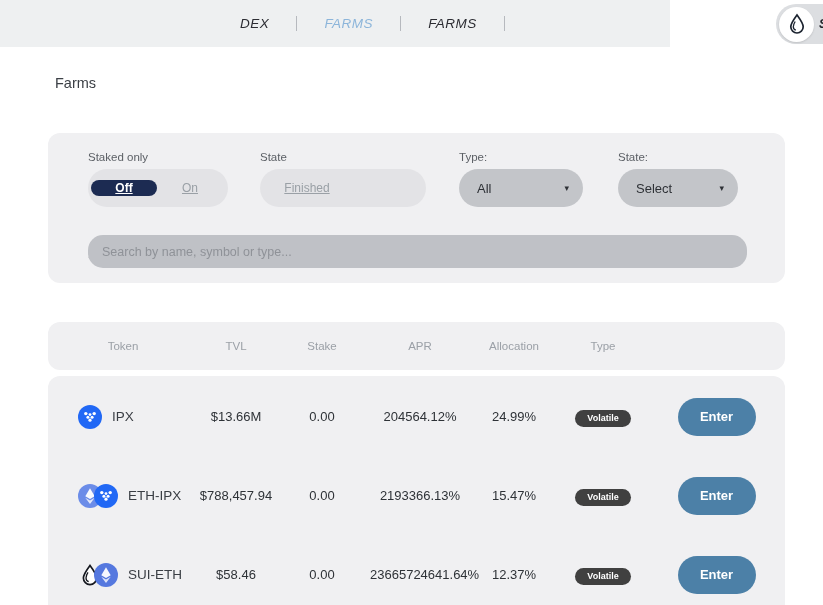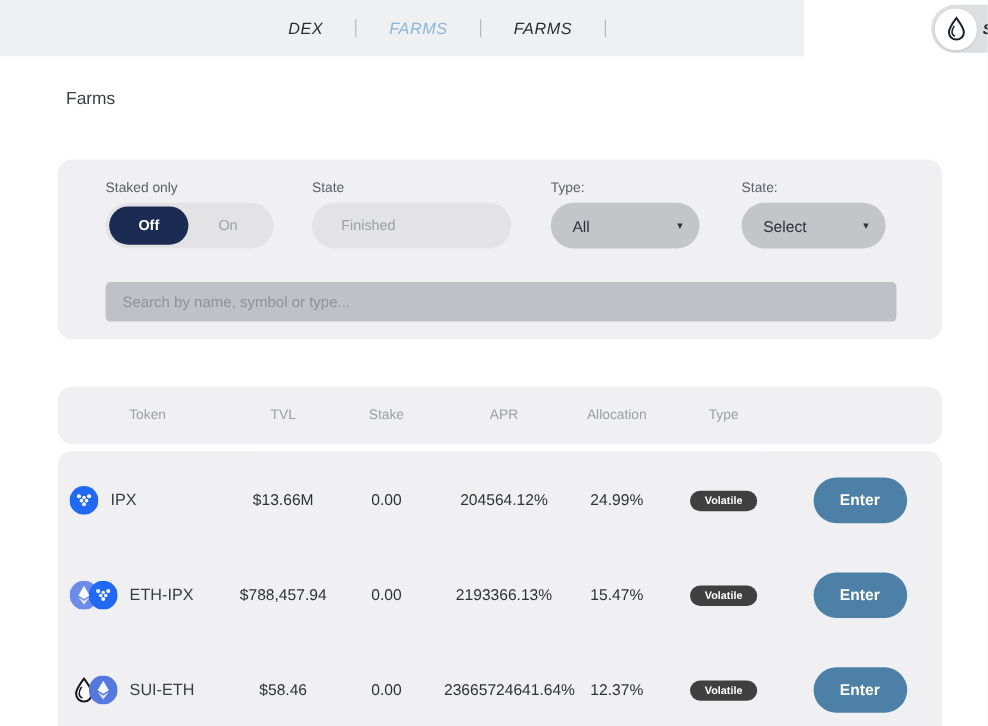--- a/index.html
+++ b/index.html
@@ -51,34 +51,34 @@
     background: #f0f0f2; border-radius: 12px;
   }
   .filter-label {
     position: absolute; font-size: 11.5px; color: #5c6066;
   }
   .toggle {
     position: absolute; height: 38px; background: #e3e3e6; border-radius: 19px;
     display: flex; align-items: center; padding: 3px; cursor: pointer;
   }
   .toggle-opt {
-    height: 32px; border-radius: 16px; display: flex; align-items: center;
-    justify-content: center; font-size: 12px; color: #9aa0a6;
+    height: 16px; border-radius: 16px; display: flex; align-items: center;
+    justify-content: center; font-size: 12px; color: #9aa0a6; text-decoration: underline;
   }
   .toggle-opt.on { background: #1c2b52; color: #ffffff; font-weight: bold; }
   .dropdown {
     position: absolute; height: 38px; background: #c3c5c9; border-radius: 19px;
     display: flex; align-items: center; justify-content: space-between;
     padding: 0 14px 0 18px; cursor: pointer;
   }
   .dropdown-value { font-size: 13px; color: #2e3136; }
   .dropdown-caret { font-size: 9px; color: #2e3136; }
   .search-input {
     position: absolute; left: 40px; top: 102px; width: 659px; height: 33px;
-    background: #bfc1c6; border: none; border-radius: 4px;
+    background: #bfc1c6; border: none; border-radius: 15px;
     padding: 0 14px; font-size: 12.5px; color: #2e3136; outline: none;
     font-family: "Liberation Sans", sans-serif;
   }
   .search-input::placeholder { color: #8f9298; opacity: 1; }
 
   
   .grid-cols {
     display: grid;
     grid-template-columns: 150px 76px 96px 100px 88px 90px 1fr;
     align-items: center;
@@ -90,21 +90,21 @@
   .table-header .cell {
     font-size: 11.5px; color: #9ba0a7; text-align: center; white-space: nowrap;
   }
   .table-body {
     position: absolute; left: 48px; top: 376px; width: 737px; height: 600px;
     background: #f0f0f2; border-radius: 12px; padding-top: 1px;
   }
   .farm-row { height: 79px; cursor: pointer; }
   .cell { text-align: center; }
   .cell-token {
-    display: flex; align-items: center; padding-left: 10px; gap: 10px;
+    display: flex; align-items: center; padding-left: 30px; gap: 10px;
     text-align: left;
   }
   .token-icons { display: flex; align-items: center; }
   .token-icons .icon + .icon { margin-left: -8px; }
   .icon { width: 24px; height: 24px; display: inline-flex; }
   .token-name { font-size: 13.5px; color: #3a3e44; white-space: nowrap; }
   .cell-value { font-size: 13px; color: #2e3237; white-space: nowrap; }
   .badge {
     display: inline-block; background: #404040; color: #ffffff;
     font-size: 9px; font-weight: bold; border-radius: 9px;

